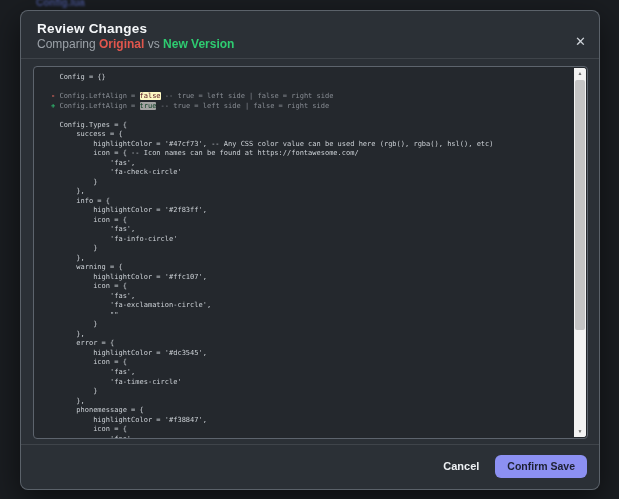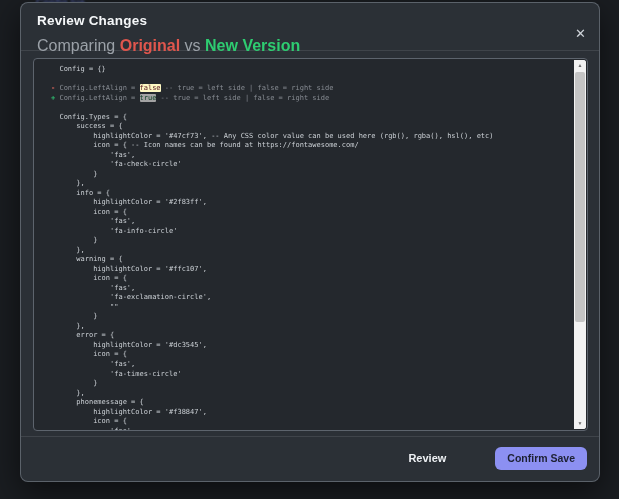--- a/index.html
+++ b/index.html
@@ -10,30 +10,30 @@
     position:relative;
   }
   
   .bg-tab {
     position:absolute; top:-3px; left:36px;
     font-size:10px; font-weight:bold; color:#4c5aa0;
     filter:blur(1px); opacity:.85;
   }
   
   .modal {
-    position:absolute; left:20px; top:2px; width:580px; height:480px;
+    position:absolute; left:20px; top:10px; width:580px; height:480px;
     background:#2b3036; border:1px solid rgba(150,160,170,.45);
     border-radius:8px; box-shadow:0 10px 32px rgba(0,0,0,.55);
   }
   .modal-header {
     position:relative; padding:10px 16px 8px 16px;
     border-bottom:1px solid #3f444a; height:48px;
   }
   .modal-title { font-size:13.5px; font-weight:bold; color:#f5f7f9; letter-spacing:.2px; }
-  .modal-subtitle { margin-top:9px; font-size:16px; color:#9ba1a8; }
+  .modal-subtitle { margin-top:1px; font-size:12px; color:#9ba1a8; }
   .sub-original { color:#e0564d; font-weight:bold; }
   .sub-new { color:#2ecc71; font-weight:bold; }
   .close-btn {
     position:absolute; right:13px; top:24px;
     background:none; border:none; color:#cfd4da;
     font-size:13px; line-height:13px; cursor:pointer;
     font-family:"Liberation Sans", sans-serif;
   }
   .modal-body { padding:7px 11px 0 12px; }
   
@@ -80,21 +80,20 @@
   .cancel-btn {
     background:none; border:none; color:#eef1f4;
     font-size:11px; font-weight:bold; cursor:pointer;
     font-family:"Liberation Sans", sans-serif;
   }
   .confirm-btn {
     background:#8c90f2; color:#1d2133; border:none;
     border-radius:6px; padding:5px 12px 6px 12px;
     font-size:10.5px; font-weight:bold; cursor:pointer;
     font-family:"Liberation Sans", sans-serif;
-    margin-left:33px;
   }
 </style>
 </head>
 <body>
 
 <div class="bg-tab">Config.lua</div>
 
 <div class="modal">
 
   <div class="modal-header">
@@ -108,17 +107,17 @@
       <div class="code"><div class="cline">  Config = {}</div><div class="cline">&nbsp;</div><div class="cline removed"><span class="sign">-</span><span class="dim"> Config.LeftAlign = </span><span class="hl">false</span><span class="dim"> -- true = left side | false = right side</span></div><div class="cline added"><span class="sign">+</span><span class="dim"> Config.LeftAlign = </span><span class="hl">true</span><span class="dim"> -- true = left side | false = right side</span></div><div class="cline">&nbsp;</div><div class="cline">  Config.Types = {</div><div class="cline">      success = {</div><div class="cline">          highlightColor = '#47cf73', -- Any CSS color value can be used here (rgb(), rgba(), hsl(), etc)</div><div class="cline">          icon = { -- Icon names can be found at https://fontawesome.com/</div><div class="cline">              'fas',</div><div class="cline">              'fa-check-circle'</div><div class="cline">          }</div><div class="cline">      },</div><div class="cline">      info = {</div><div class="cline">          highlightColor = '#2f83ff',</div><div class="cline">          icon = {</div><div class="cline">              'fas',</div><div class="cline">              'fa-info-circle'</div><div class="cline">          }</div><div class="cline">      },</div><div class="cline">      warning = {</div><div class="cline">          highlightColor = '#ffc107',</div><div class="cline">          icon = {</div><div class="cline">              'fas',</div><div class="cline">              'fa-exclamation-circle',</div><div class="cline">              ""</div><div class="cline">          }</div><div class="cline">      },</div><div class="cline">      error = {</div><div class="cline">          highlightColor = '#dc3545',</div><div class="cline">          icon = {</div><div class="cline">              'fas',</div><div class="cline">              'fa-times-circle'</div><div class="cline">          }</div><div class="cline">      },</div><div class="cline">      phonemessage = {</div><div class="cline">          highlightColor = '#f38847',</div><div class="cline">          icon = {</div><div class="cline">              'fas',</div></div>
       <div class="vscroll">
         <div class="scroll-arrow up">▲</div>
         <div class="scroll-thumb"></div>
         <div class="scroll-arrow down">▼</div>
       </div>
     </div>
   </div>
 
   <div class="modal-footer">
-    <button class="cancel-btn">Review</button>
+    <button class="cancel-btn">Cancel</button>
     <button class="confirm-btn">Confirm Save</button>
   </div>
 
 </div>
 
 </body></html>

